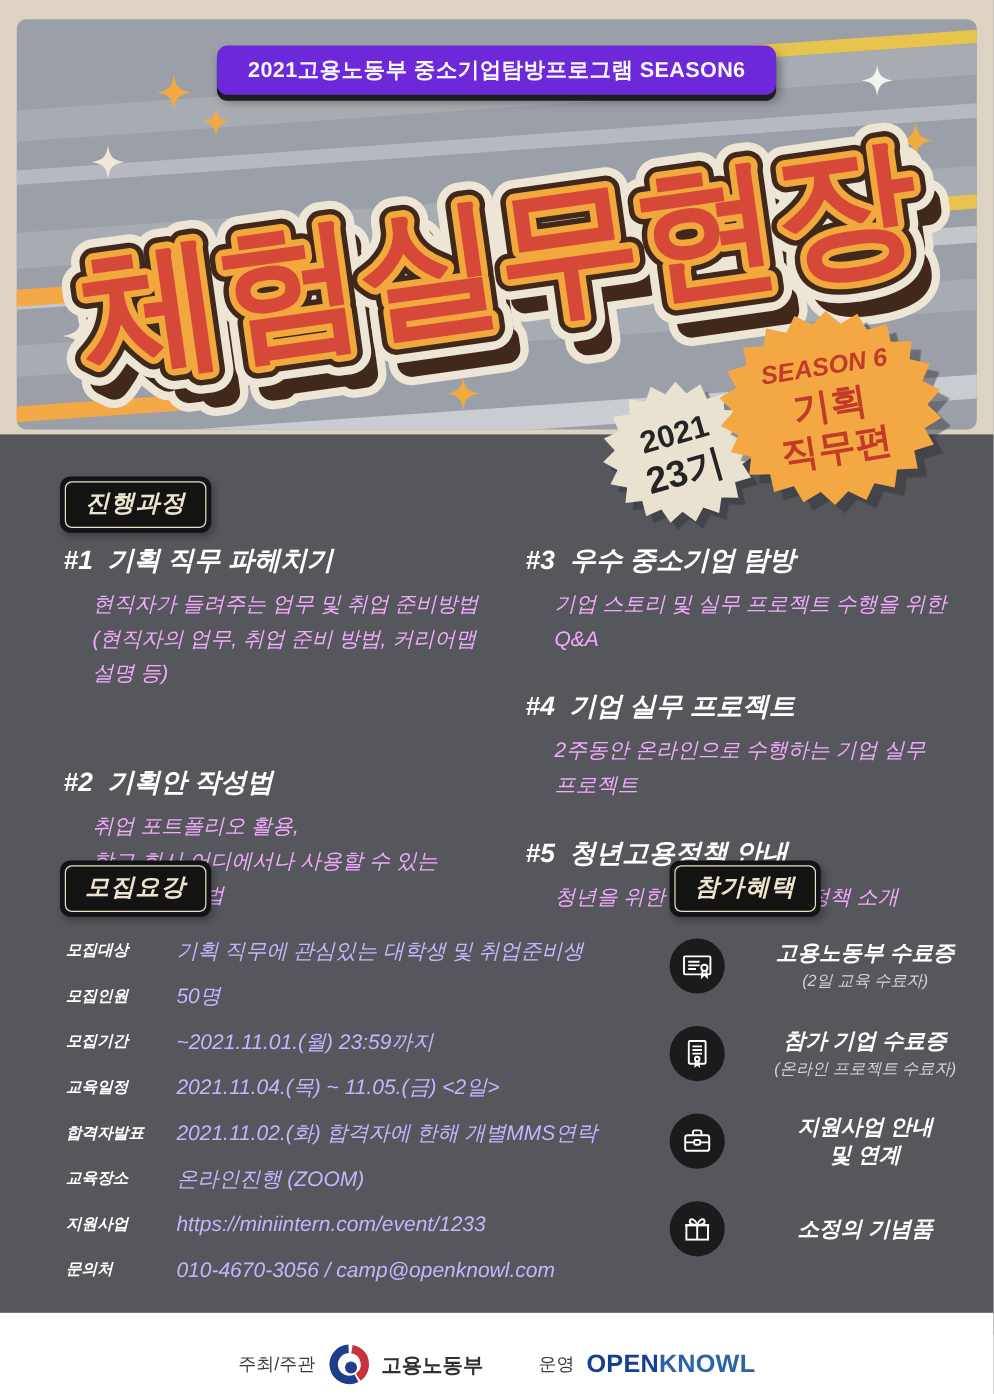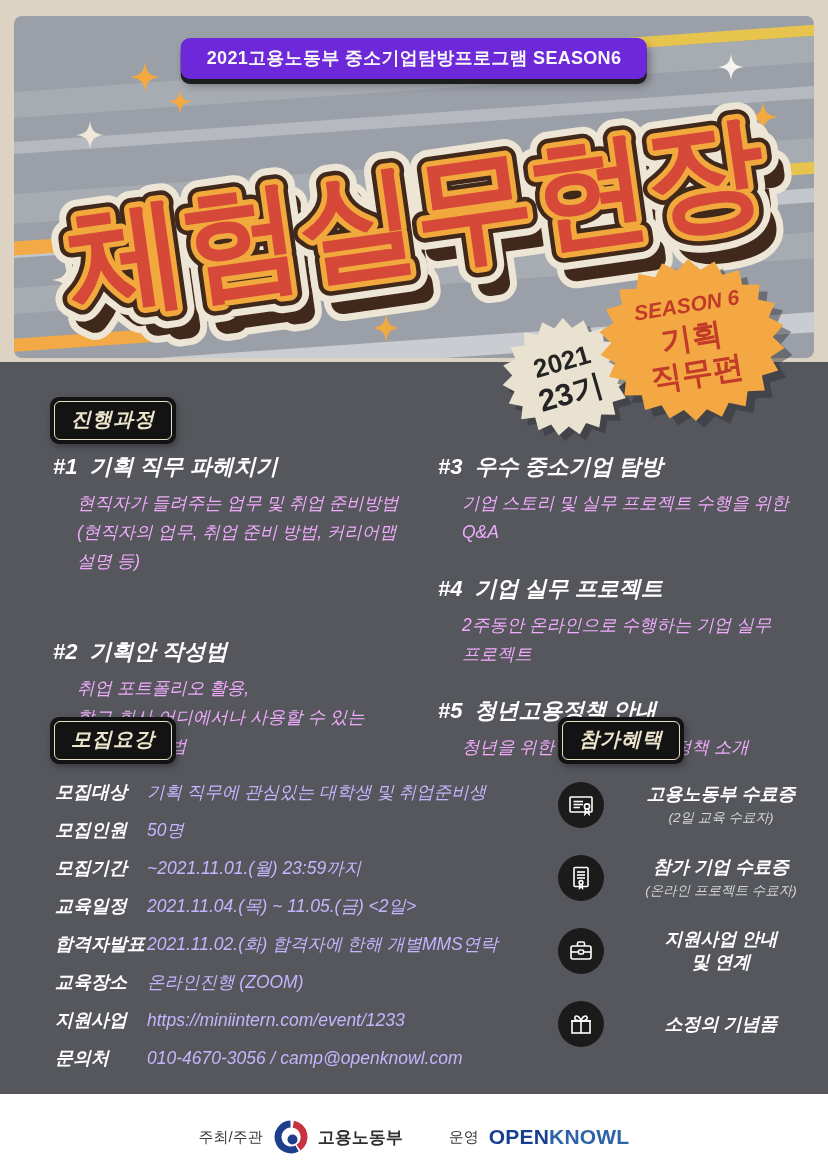--- a/index.html
+++ b/index.html
@@ -45,21 +45,21 @@
     color:#ece4cb; font-weight:bold; font-size:20px; letter-spacing:1px; white-space:nowrap;
   }
   .proc-col { position:absolute; width:382px; }
   .proc-item { margin-bottom:27px; }
   .proc-head { color:#ffffff; font-weight:bold; font-size:22px; margin-bottom:7px; white-space:nowrap; }
   .proc-head .num { margin-right:12px; }
   .proc-desc { margin-left:24px; color:#f0abfc; font-size:17.5px; line-height:29px; white-space:nowrap; }
 
   .recruit { position:absolute; left:55px; top:791px; width:470px; }
   .recruit-row { display:flex; height:38px; align-items:center; }
-  .recruit-label { width:92px; color:#ffffff; font-weight:bold; font-size:18px; flex:none; white-space:nowrap; }
+  .recruit-label { width:92px; color:#ffffff; font-weight:bold; font-size:13px; flex:none; white-space:nowrap; }
   .recruit-value { color:#c4b5fd; font-size:17.5px; white-space:nowrap; }
 
   .benefits { position:absolute; left:558px; top:798px; width:262px; }
   .benefit-row { display:flex; align-items:center; margin-bottom:27px; min-height:46px; }
   .benefit-icon {
     width:46px; height:46px; border-radius:50%; background:#1b1b1b; flex:none;
     display:flex; align-items:center; justify-content:center; margin-right:18px;
   }
   .benefit-text { flex:1; text-align:center; }
   .benefit-title { color:#ffffff; font-weight:bold; font-size:18px; line-height:23px; white-space:nowrap; }

